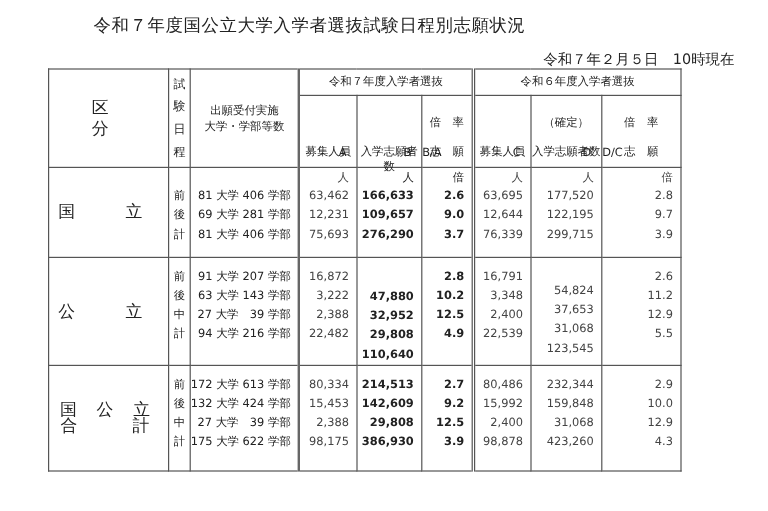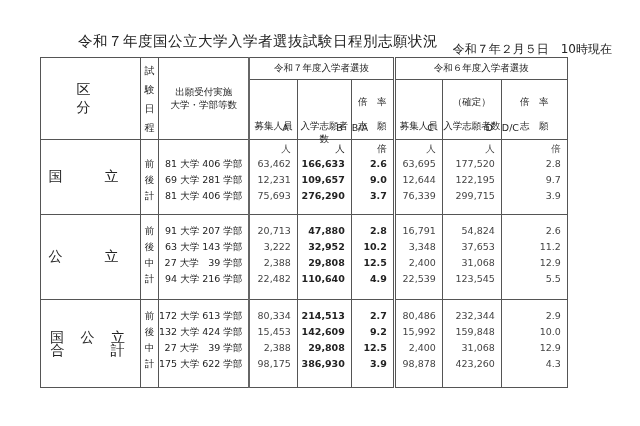--- a/index.html
+++ b/index.html
@@ -1,19 +1,19 @@
 <!DOCTYPE html>
 <html><head>
 <meta charset="utf-8">
 <style>
   html, body { margin:0; padding:0; background:#fff; }
   body { width:640px; height:426px; position:relative; overflow:hidden;
          font-family:"DejaVu Sans", sans-serif; color:#222; }
   .title { position:absolute; top:12px; left:0; width:516px; text-align:center;
-           font-size:14.5px; letter-spacing:0.5px;margin-top:20px; }
+           font-size:14.5px; letter-spacing:0.5px; }
   .asof { position:absolute; top:41px; right:28px; font-size:12px; }
   table { position:absolute; left:40px; top:57px; border-collapse:collapse;
           font-size:9.5px; table-layout:fixed; }
   td, th { border:1px solid #555; padding:0; font-weight:normal; }
   th { vertical-align:middle; text-align:center; }
   .hdr-grp { height:22px; }
   .hdr-sub { height:59px; vertical-align:top; }
   .sub-wrap { position:relative; height:59px; }
   .sub-top { position:absolute; top:4px; left:0; right:0; text-align:center;margin-top:36px; }
   .sub-mid { position:absolute; top:16px; left:0; right:0; text-align:center; }
@@ -169,44 +169,44 @@
           <div class="line">中</div>
           <div class="line">計</div>
       </td>
       <td class="body-cell" style="padding-top:8px">
         <div class="line">91 大学 207 学部</div>
           <div class="line">63 大学 143 学部</div>
           <div class="line">27 大学　39 学部</div>
           <div class="line">94 大学 216 学部</div>
       </td>
       <td class="body-cell thick-left gray" style="padding-top:8px">
-        <div class="line">20,713</div>
+        <div class="line">16,872</div>
           <div class="line">3,222</div>
           <div class="line">2,388</div>
           <div class="line">22,482</div>
       </td>
-      <td class="body-cell bold" style="padding-top:8px">
+      <td class="body-cell bold" style="padding-top:25px">
         <div class="line">47,880</div>
           <div class="line">32,952</div>
           <div class="line">29,808</div>
           <div class="line">110,640</div>
       </td>
       <td class="body-cell bold" style="padding-top:8px">
         <div class="line">2.8</div>
           <div class="line">10.2</div>
           <div class="line">12.5</div>
           <div class="line">4.9</div>
       </td>
       <td class="body-cell dbl-left gray" style="padding-top:8px">
         <div class="line">16,791</div>
           <div class="line">3,348</div>
           <div class="line">2,400</div>
           <div class="line">22,539</div>
       </td>
-      <td class="body-cell gray" style="padding-top:8px">
+      <td class="body-cell gray" style="padding-top:20px">
         <div class="line">54,824</div>
           <div class="line">37,653</div>
           <div class="line">31,068</div>
           <div class="line">123,545</div>
       </td>
       <td class="body-cell gray" style="padding-top:8px">
         <div class="line">2.6</div>
           <div class="line">11.2</div>
           <div class="line">12.9</div>
           <div class="line">5.5</div>

